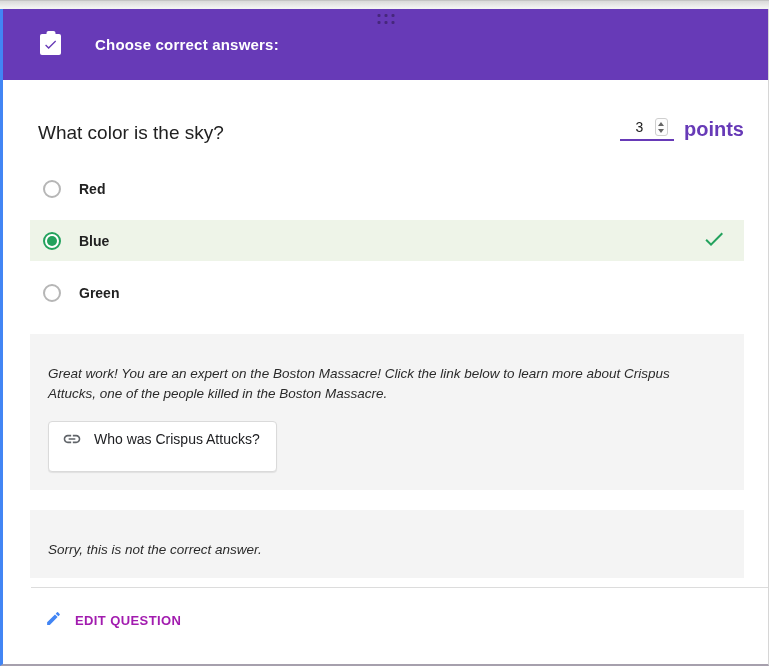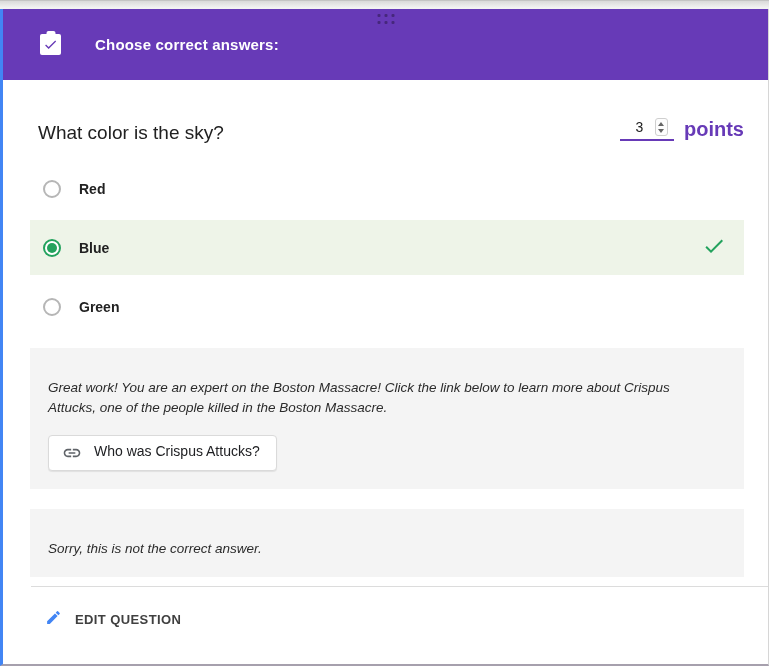--- a/index.html
+++ b/index.html
@@ -78,21 +78,21 @@
   .points-label { color: #673ab7; font-size: 20px; font-weight: bold; margin-left: 10px; }
 
   
   .options { margin-top: 22px; font-weight: bold; }
   .option-row {
     display: flex; align-items: center;
     height: 45px;
     margin: 0 24px 0 27px;
     padding: 0 18px 0 13px;
   }
-  .option-row.correct { background: #eef4e8; height: 55px; }
+  .option-row.correct { background: #eef4e8; height: 41px; }
   .radio {
     width: 18px; height: 18px; border-radius: 50%;
     border: 2px solid #b6b6b6; background: #fff; flex: 0 0 auto;
   }
   .option-row.correct .radio {
     border-color: #23a25d;
     display: flex; align-items: center; justify-content: center;
   }
   .radio .dot { display: none; }
   .option-row.correct .radio .dot {
@@ -113,35 +113,35 @@
   .feedback-head { display: flex; align-items: center; }
   .feedback-title { font-size: 13.5px; font-weight: bold; color: #212121; flex: 1; }
   .icon-btn { width: 22px; height: 22px; display: flex; align-items: center; justify-content: center; cursor: pointer; }
   .icon-btn + .icon-btn { margin-left: 28px; }
   .icon-btn svg { width: 20px; height: 20px; }
   .feedback-text {
     font-style: italic; font-size: 13.5px; color: #2b2b2b;
     line-height: 1.5; margin-top: 14px; max-width: 672px;
   }
   .link-chip {
-    display: inline-flex; align-items: flex-start;
+    display: inline-flex; align-items: center;
     margin-top: 16px;
     background: #ffffff; border: 1px solid #dadada; border-radius: 4px;
     box-shadow: 0 1px 1px rgba(0,0,0,0.08);
-    padding: 7px 16px 7px 13px; cursor: pointer;
+    padding: 7px 16px 22px 13px; cursor: pointer;
   }
   .link-chip svg { width: 20px; height: 20px; }
   .link-chip-label { font-size: 14px; color: #202124; margin-left: 12px; }
 
   
   .footer-divider { border: none; border-top: 1px solid #dcdcdc; margin: 9px 0 0 28px; }
   .footer { display: flex; align-items: center; padding: 22px 0 0 42px; }
   .footer .edit-icon svg { width: 17px; height: 17px; }
   .edit-label {
-    color: #404040; font-size: 13px; font-weight: bold;
+    color: #a21caf; font-size: 13px; font-weight: bold;
     letter-spacing: 0.4px; margin-left: 13px; cursor: pointer;
   }
 </style>
 </head>
 <body>
 
 <div class="top-strip"></div>
 
 <div class="card">
 

